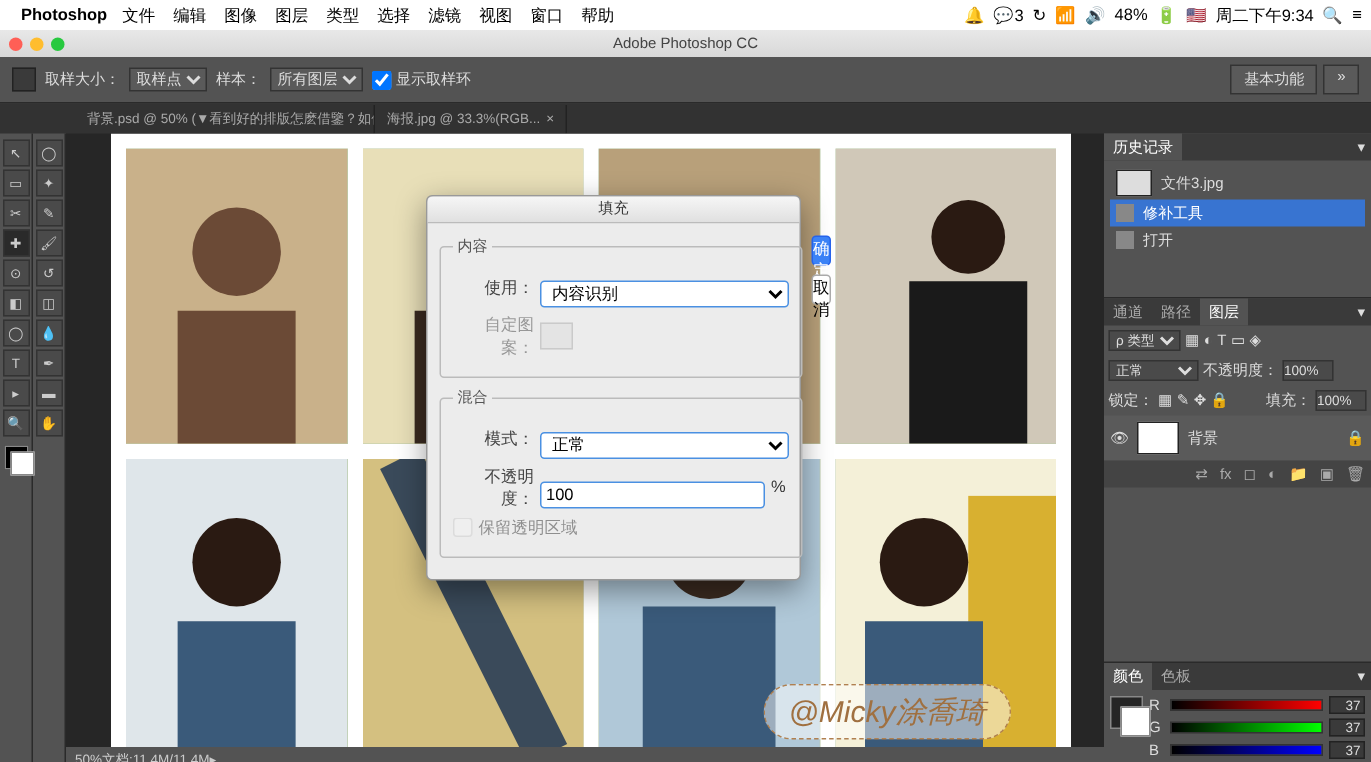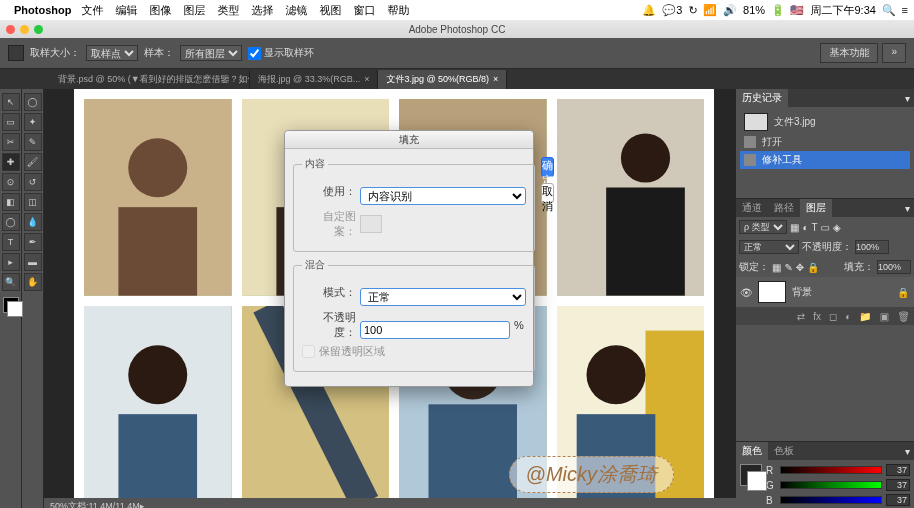--- a/index.html
+++ b/index.html
@@ -123,21 +123,21 @@
   <span class="menu-item">视图</span>
   <span class="menu-item">窗口</span>
   <span class="menu-item">帮助</span>
   <span class="spacer"></span>
   <div class="status">
     <span>🔔</span>
     <span>💬<span>3</span></span>
     <span>↻</span>
     <span>📶</span>
     <span>🔊</span>
-    <span>81%</span>
+    <span>48%</span>
     <span>🔋</span>
     <span>🇺🇸</span>
     <span>周二下午9:34</span>
     <span>🔍</span>
     <span>≡</span>
   </div>
 </div>
 
 <div class="win-title">
   <div class="dots">
@@ -160,21 +160,20 @@
     </label>
   <div class="right">
     <div class="btn-panel">基本功能</div>
     <div class="btn-panel">»</div>
   </div>
 </div>
 
 <div class="doc-tabs">
   <div class="tab"><span>背景.psd @ 50% (▼看到好的排版怎麽借鑒？如何使画面變得更乾淨簡單？這個方法類似於剪貼畫，把自...</span></div>
   <div class="tab"><span>海报.jpg @ 33.3%(RGB...</span><span class="x">×</span></div>
-  <div class="tab active"><span>文件3.jpg @ 50%(RGB/8)</span><span class="x">×</span></div>
 </div>
 
 <div class="main">
 
   <div class="tool-col">
     <div class="tool">↖</div>
     <div class="tool">▭</div>
     <div class="tool">✂</div>
     <div class="tool sel">✚</div>
     <div class="tool">⊙</div>
@@ -282,27 +281,27 @@
         <div class="ptab active">历史记录</div>
         <div class="ptab-icons">
             <span>▾</span>
           </div>
       </div>
       <div class="panel-body">
         <div class="hist-row">
           <div class="hist-thumb"></div>
           <span>文件3.jpg</span>
         </div>
+        <div class="hist-row active">
+          <div class="icn"></div>
+          <span>修补工具</span>
+        </div>
         <div class="hist-row">
           <div class="icn"></div>
           <span>打开</span>
-        </div>
-        <div class="hist-row active">
-          <div class="icn"></div>
-          <span>修补工具</span>
         </div>
       </div>
     </div>
 
     <div class="panel" style="flex:1;">
       <div class="panel-tabs">
         <div class="ptab">通道</div>
         <div class="ptab">路径</div>
         <div class="ptab active">图层</div>
         <div class="ptab-icons">

